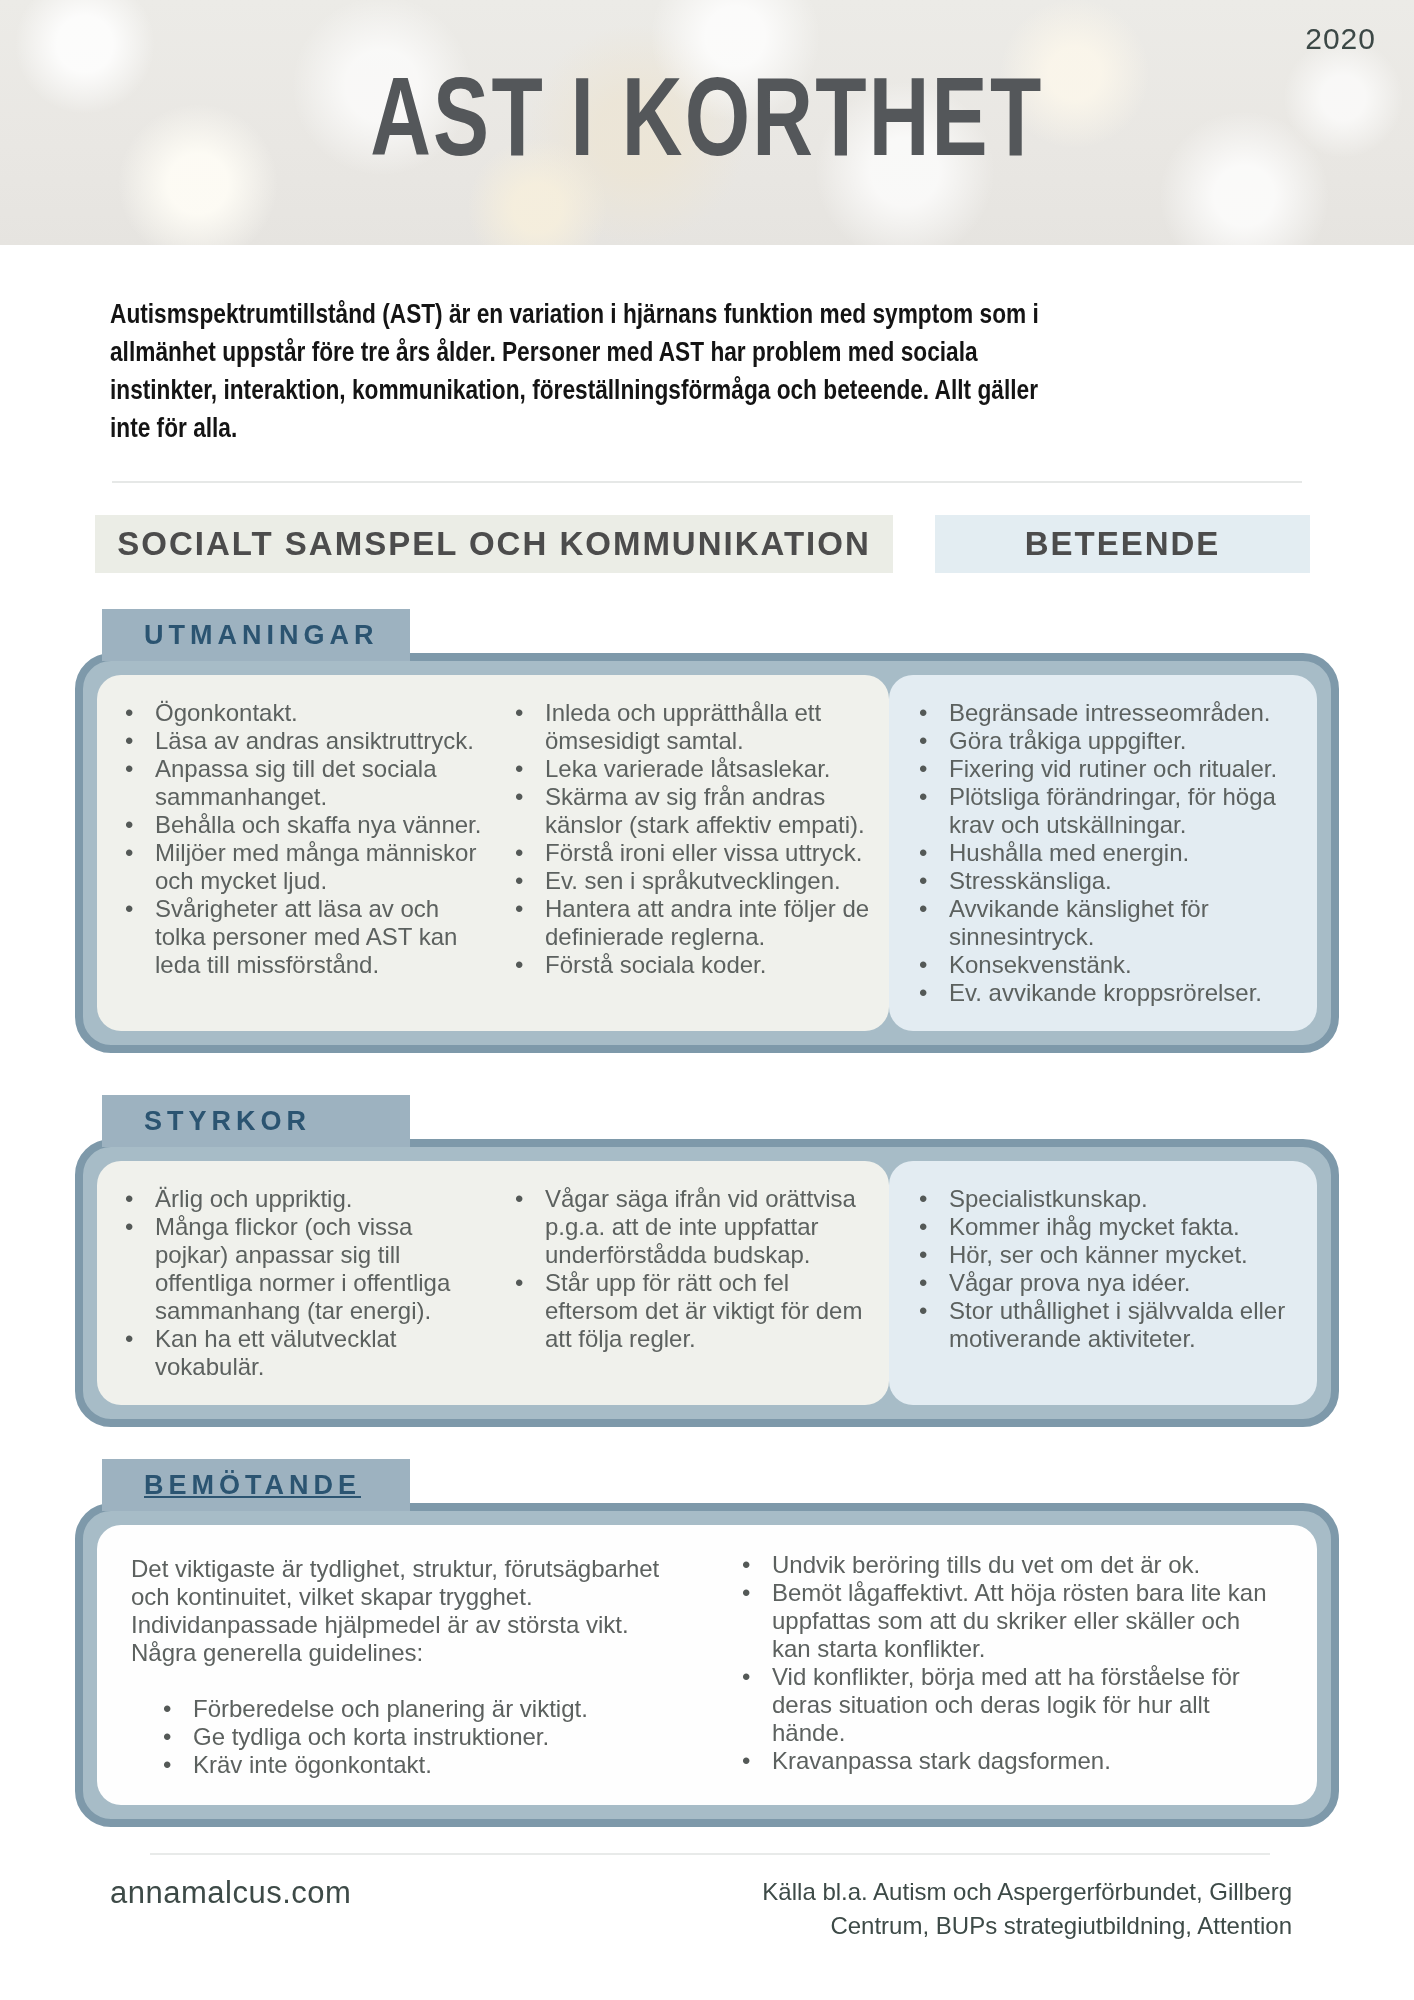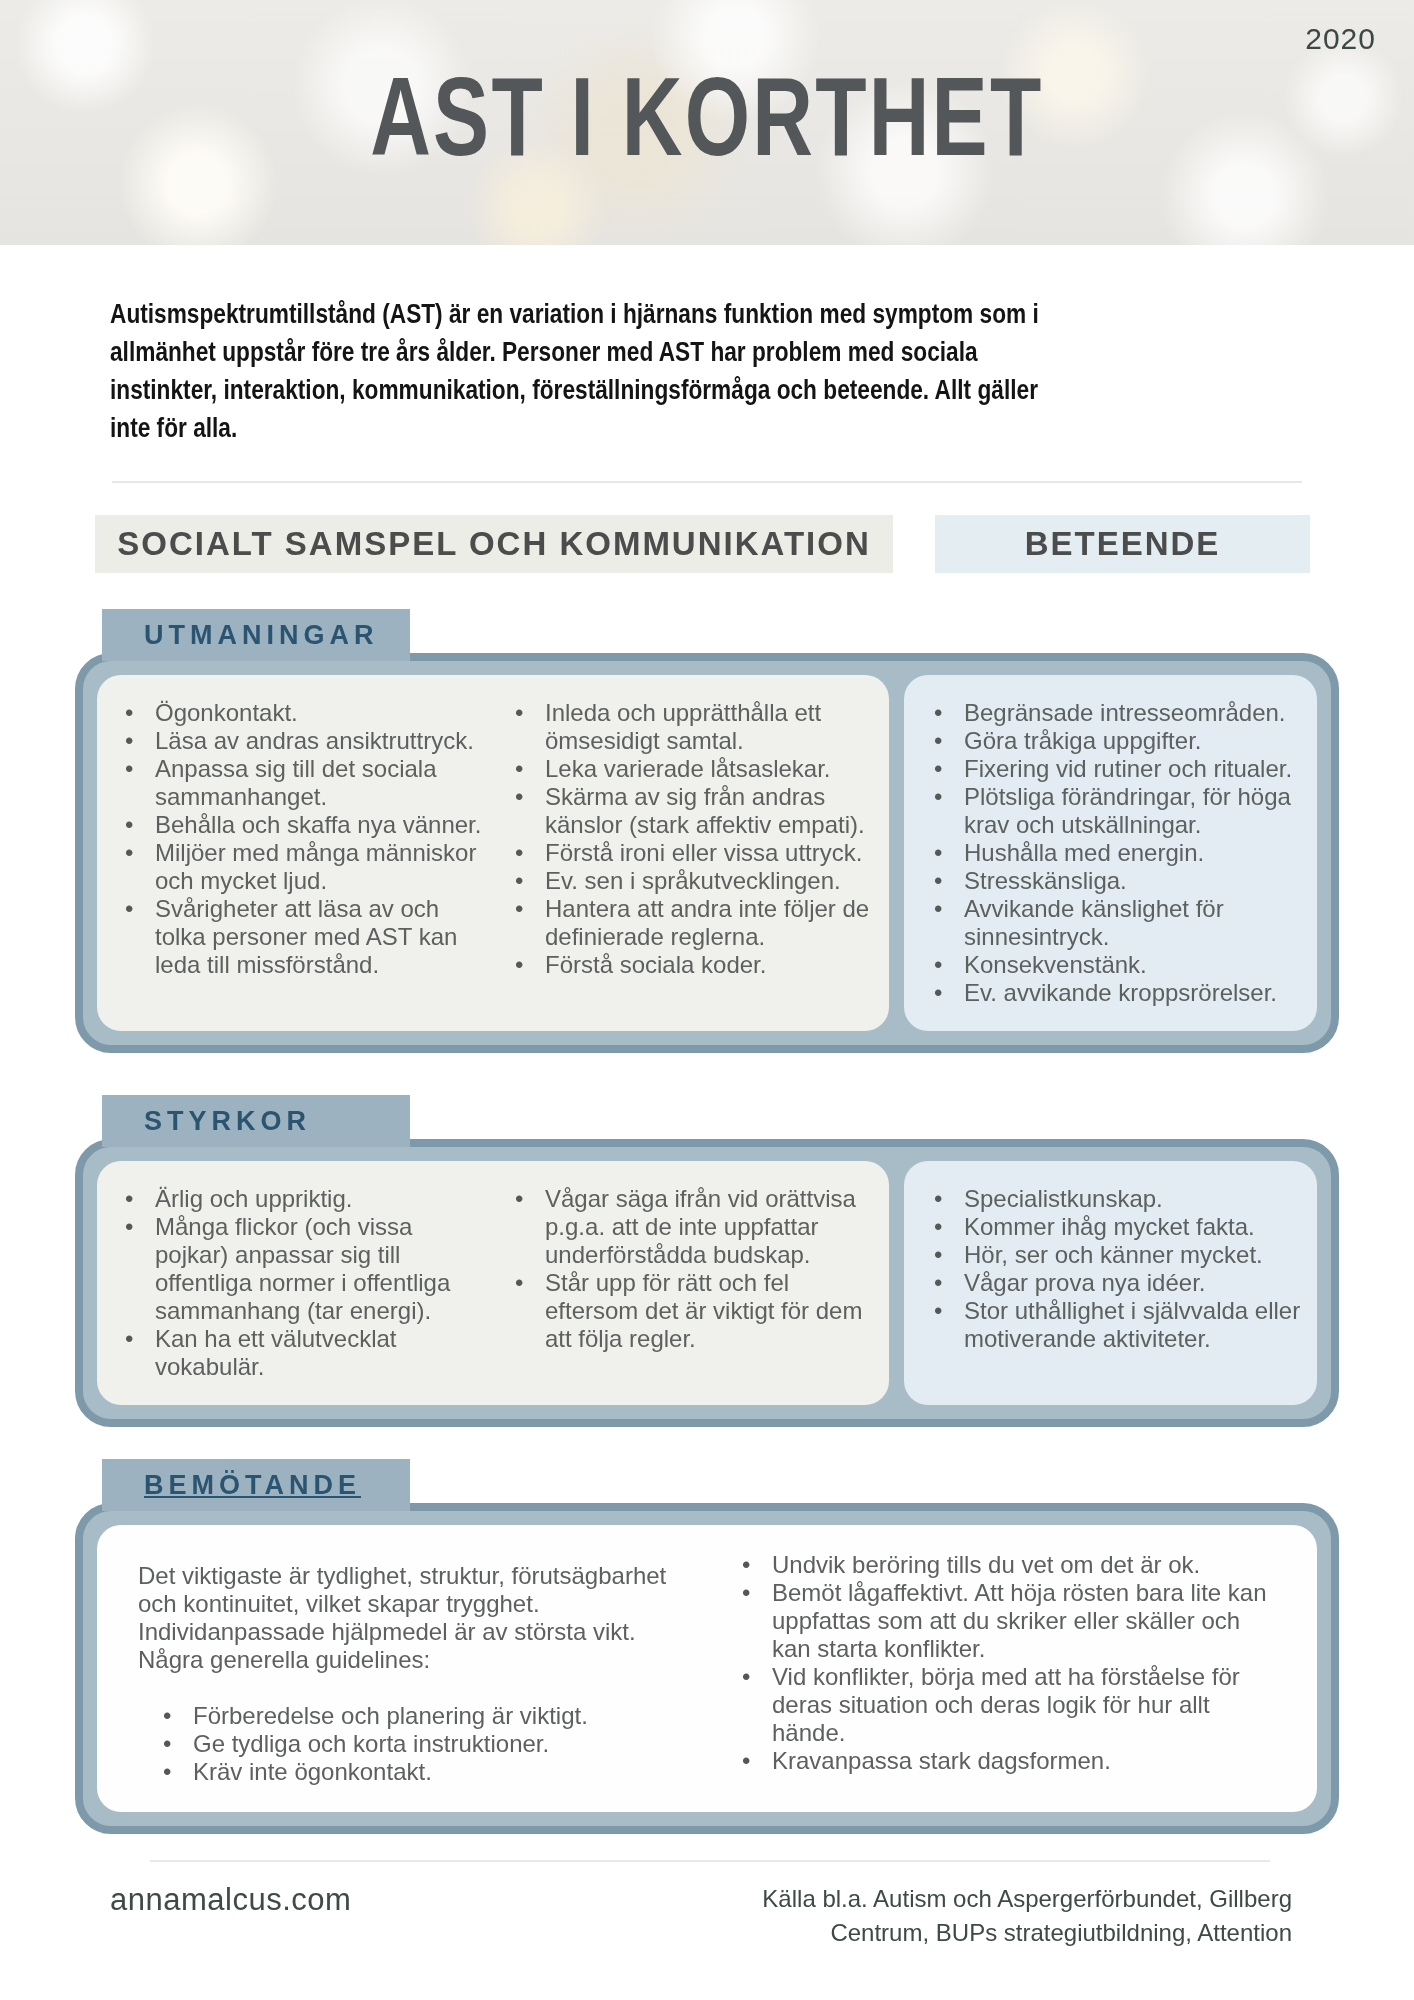--- a/index.html
+++ b/index.html
@@ -56,37 +56,37 @@
     position:relative;z-index:2;width:266px;padding-left:42px;height:52px;line-height:52px;
     background:#9db2c0;color:#2b5471;font-weight:700;font-size:27px;letter-spacing:5px;
     margin:36px 0 -8px 102px;white-space:nowrap;
   }
   .label.l2{margin-top:42px;}
   .label.l3{margin-top:32px;text-decoration:underline;}
   
   .panel{
     position:relative;z-index:1;margin:0 75px;box-sizing:border-box;
     border:8px solid #7e99aa;background:#a7bcc7;border-radius:36px;
-    padding:14px;display:flex;gap:15px;
+    padding:14px;display:flex;
   }
   .box{border-radius:24px;box-sizing:border-box;}
   .box.gray{background:#f0f1ec;flex:0 0 792px;display:flex;gap:14px;padding:24px 8px 24px 18px;}
   .box.blue{background:#e3ecf2;flex:1;padding:24px 10px 24px 20px;}
   .box.white{background:#fefefe;flex:1;display:flex;gap:30px;padding:26px 16px 26px 30px;}
   .colA,.colB{flex:1;min-width:0;}
   
   .bullets{list-style:none;margin:0;padding:0;}
   .bullet{
     position:relative;padding-left:40px;
     font-size:24px;line-height:28px;color:#5c615f;
   }
   .bullet::before{content:"\2022";position:absolute;left:10px;top:0;color:#545957;}
   .bem-left{flex:0 0 575px;}
   .bem-right{flex:0 0 545px;}
-  .bem-para{margin:11px;font-size:24px;line-height:28px;color:#5c615f;}
+  .bem-para{margin:4px;font-size:24px;line-height:28px;color:#5c615f;}
   .bem-left .bullets{margin:28px 0 0 26px;}
   
   .footer-divider{border:none;border-top:2px solid #e8eae9;margin:26px 144px 0 150px;}
   .footer{display:flex;justify-content:space-between;align-items:flex-start;margin:20px 122px 0 110px;}
   .site{font-size:31px;color:#3d4a47;letter-spacing:.5px;}
   .source{width:600px;text-align:right;font-size:24px;line-height:34px;color:#3d4a47;}
 </style>
 </head>
 <body>
 

